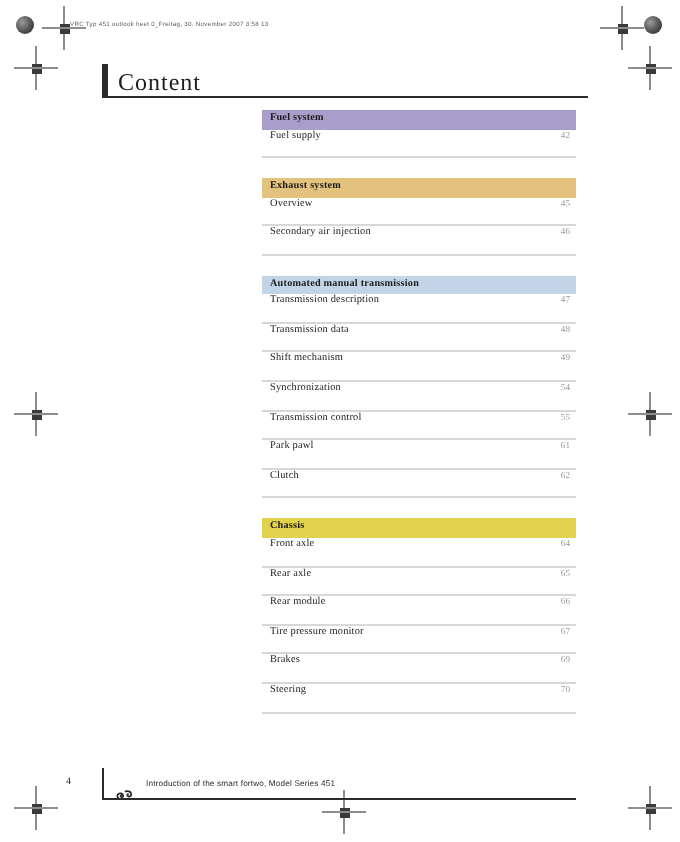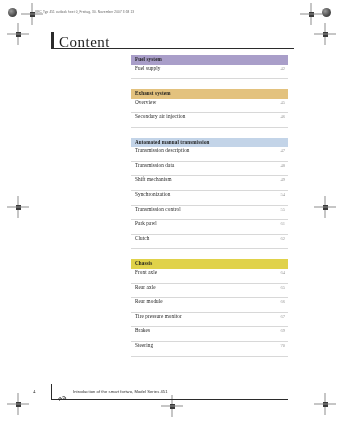--- a/index.html
+++ b/index.html
@@ -67,21 +67,21 @@
     position: absolute;
     left: 0; top: 0;
     width: 2.5px; height: 17px;
     background: #2b2b2b;
   }
   .title-text {
     position: absolute;
     left: 8px;
     top: 2px;
     font-family: "Liberation Serif", serif;
-    font-size: 15px;
+    font-size: 12px;
     letter-spacing: 0.5px;
     color: #1d1d1d;
   }
   .title-rule {
     position: absolute;
     left: 0;
     top: 16px;
     width: 243px;
     height: 0.8px;
     background: #2b2b2b;

